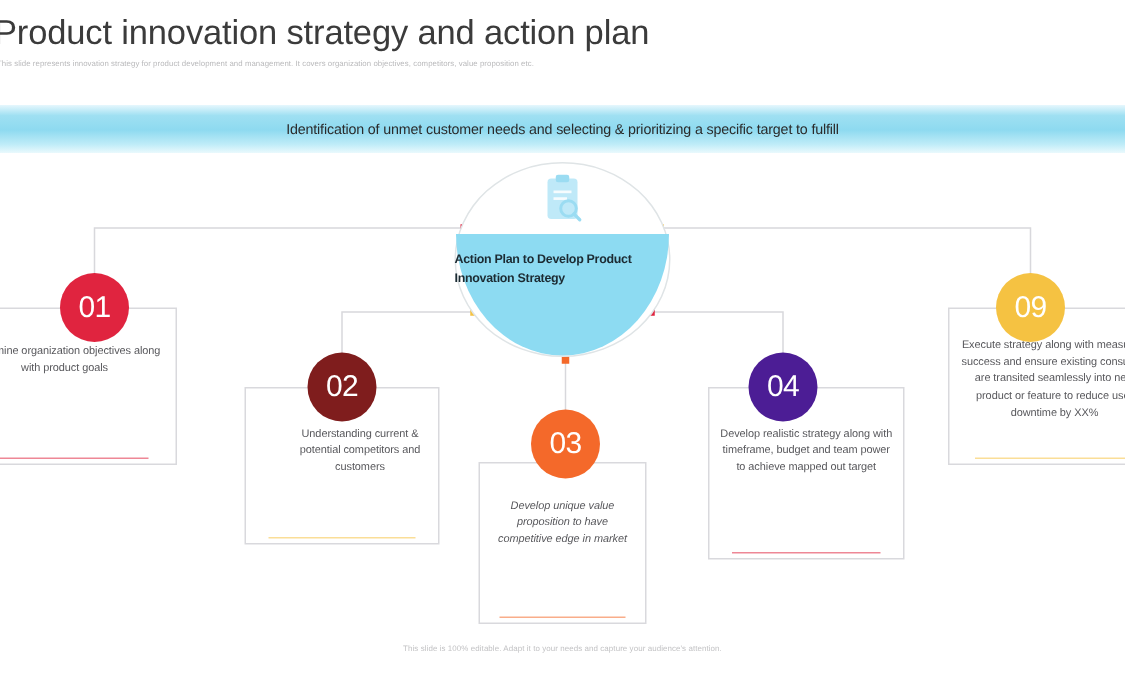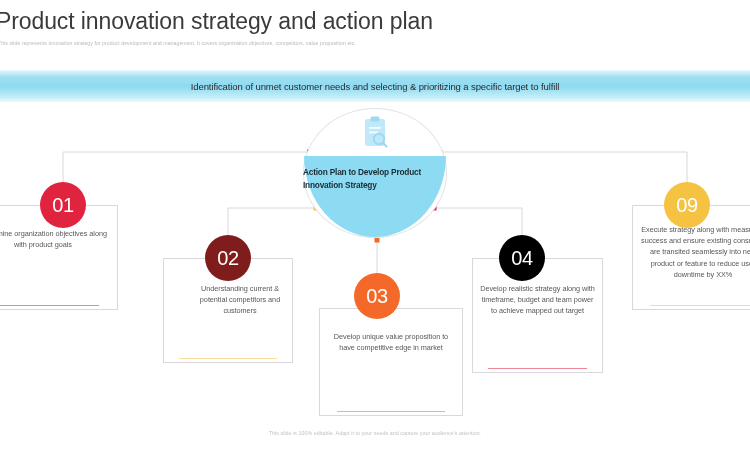--- a/index.html
+++ b/index.html
@@ -219,31 +219,31 @@
     <div class="card-accent" style="background:#e0243f;"></div>
   </div>
   <div class="badge" style="left:40px; top:182px; background:#e0243f;">01</div>
 
   <div class="card" style="left:163px; top:258px; width:130px; height:105px;">
     <div class="card-text" style="top:24px;margin-left:24px;">Understanding current &amp; potential competitors and customers</div>
     <div class="card-accent" style="background:#f5c242;"></div>
   </div>
   <div class="badge" style="left:205px; top:235px; background:#7f1d1d;">02</div>
 
-  <div class="card" style="left:319px; top:308px; width:144px; height:108px;">
+  <div class="card" style="left:319px; top:308px; width:112px; height:108px;font-style:italic;">
     <div class="card-text" style="top:22px;">Develop unique value proposition to have competitive edge in market</div>
     <div class="card-accent" style="background:#f4692a;"></div>
   </div>
   <div class="badge" style="left:354px; top:273px; background:#f4692a;">03</div>
 
   <div class="card" style="left:472px; top:258px; width:131px; height:115px;">
     <div class="card-text" style="top:24px;">Develop realistic strategy along with timeframe, budget and team power to achieve mapped out target</div>
     <div class="card-accent" style="background:#e0243f;"></div>
   </div>
-  <div class="badge" style="left:499px; top:235px; background:#000000;">04</div>
+  <div class="badge" style="left:499px; top:235px; background:#4c1d95;">04</div>
 
   <div class="card" style="left:632px; top:205px; width:142px; height:105px;">
     <div class="card-text" style="top:18px;">Execute strategy along with measuring success and ensure existing consumer are transited seamlessly into new product or feature to reduce user downtime by XX%</div>
     <div class="card-accent" style="background:#f5c242;"></div>
   </div>
   <div class="badge" style="left:664px; top:182px; background:#f5c242;">09</div>
 
   <div id="hub">
     <div id="hub-ring"></div>
     <div id="hub-fill"></div>

